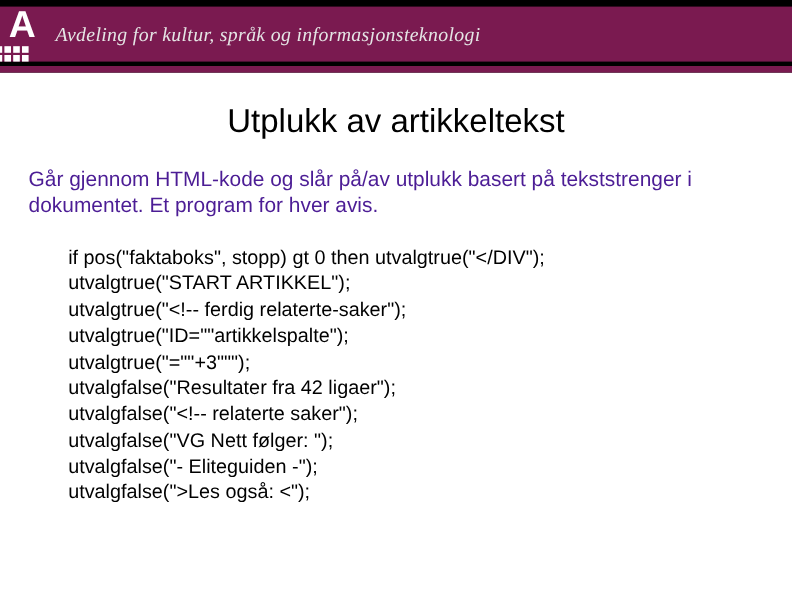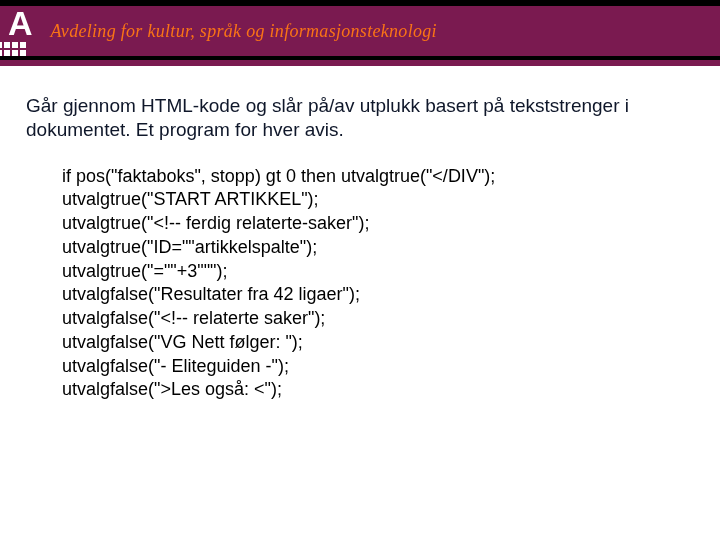--- a/index.html
+++ b/index.html
@@ -50,40 +50,40 @@
   .logo-squares {
     display: grid;
     grid-template-columns: repeat(4, 6px);
     grid-template-rows: repeat(2, 6px);
     gap: 2px;
     margin-top: 2px;
     margin-left: -18px;
   }
   .sq { width: 6px; height: 6px; background: #ffffff; }
   .subtitle {
-    color: #f97316;
+    color: #e5e5e5;
     font-size: 18px;
     font-style: italic;
     font-family: Georgia, 'Times New Roman', serif;
     margin-left: 18px;
     letter-spacing: 0.3px;
   }
   .content {
     padding: 28px 26px 0 26px;
   }
   .title {
     text-align: center;
     font-size: 30px;
     color: #000000;
     margin-bottom: 24px;
     font-weight: normal;
   }
   .intro {
     font-size: 19px;
-    color: #0f172a;
+    color: #4c1d95;
     line-height: 1.28;
     margin-bottom: 22px;
   }
   .code-block {
     padding-left: 36px;
   }
   .code-line {
     font-size: 18px;
     color: #000000;
     line-height: 1.32;
@@ -110,20 +110,21 @@
           <div class="sq"></div>
           <div class="sq"></div>
           <div class="sq"></div>
       </div>
     </div>
     <div class="subtitle">Avdeling for kultur, språk og informasjonsteknologi</div>
   </div>
 </div>
 
 <div class="content">
+  <h1 class="title">Utplukk av artikkeltekst</h1>
   <p class="intro">Går gjennom HTML-kode og slår på/av utplukk basert på tekststrenger i dokumentet. Et program for hver avis.</p>
   <div class="code-block">
     <div class="code-line">if pos("faktaboks", stopp) gt 0 then utvalgtrue("&lt;/DIV");</div>
     <div class="code-line">utvalgtrue("START ARTIKKEL");</div>
     <div class="code-line">utvalgtrue("&lt;!--  ferdig relaterte-saker");</div>
     <div class="code-line">utvalgtrue("ID=""artikkelspalte");</div>
     <div class="code-line">utvalgtrue("=""+3""");</div>
     <div class="code-line">utvalgfalse("Resultater fra 42 ligaer");</div>
     <div class="code-line">utvalgfalse("&lt;!--  relaterte saker");</div>
     <div class="code-line">utvalgfalse("VG Nett følger: ");</div>

